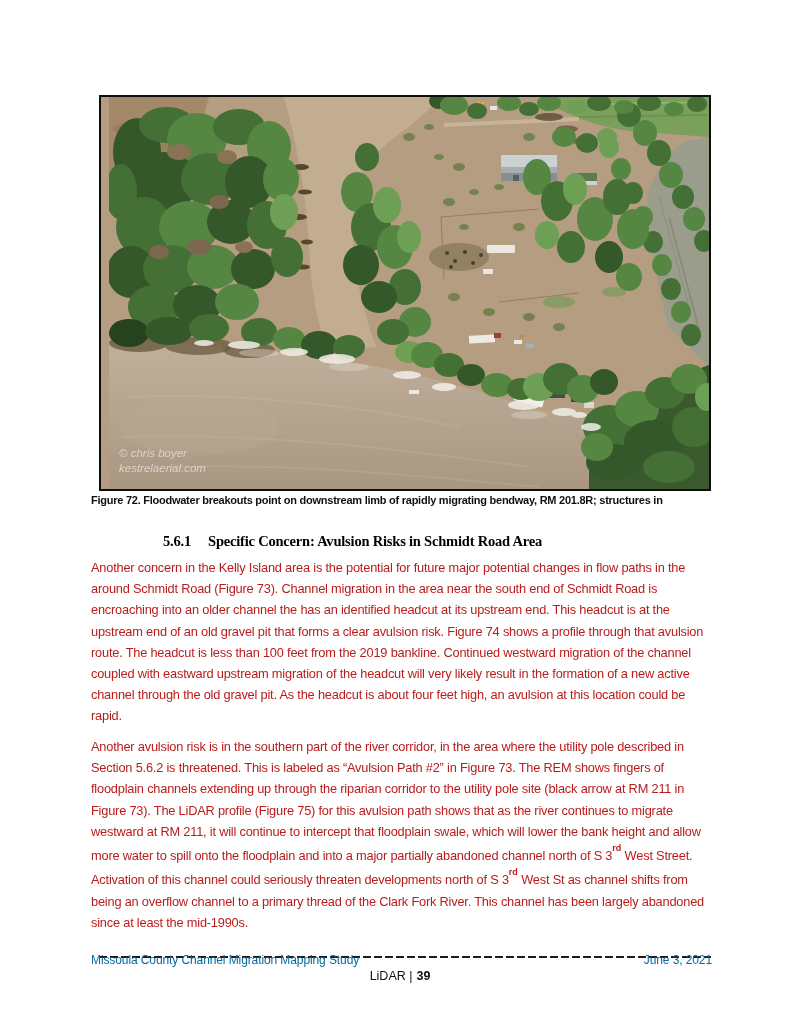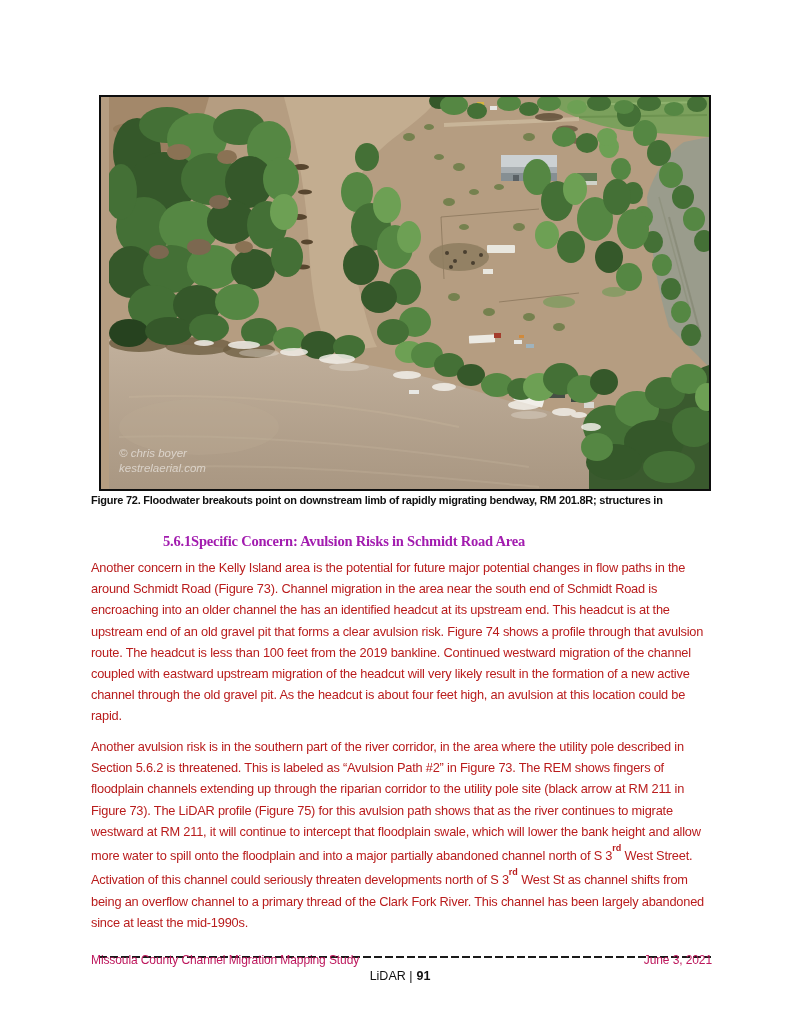--- a/index.html
+++ b/index.html
@@ -25,41 +25,41 @@
     position:absolute;left:91px;top:494px;width:618px;
     display:flex;flex-direction:column;
     font-weight:bold;font-size:11px;line-height:13.8px;
     letter-spacing:-0.25px;color:#101010;
   }
   figcaption div{white-space:nowrap;}
 
   
   .heading{
     position:absolute;left:91px;top:533px;width:620px;margin:0;
-    padding-left:72px;display:flex;align-items:baseline;
+    padding-left:72px;display:flex;gap:17px;align-items:baseline;
     font-family:"Liberation Serif",serif;font-weight:bold;
-    font-size:14.5px;letter-spacing:-0.2px;color:#a21caf;
+    font-size:14.5px;letter-spacing:-0.2px;color:#000000;
   }
 
   
   .bodytext{
     position:absolute;left:91px;width:621px;margin:0;
     font-size:12.8px;line-height:21.2px;letter-spacing:-0.2px;
     color:#b91c1c;text-align:left;
   }
   .p1{top:557px;}
   .p2{top:736px;}
   sup{font-size:9px;position:relative;top:-4px;letter-spacing:0;font-weight:bold;}
 
   
   .footer-rule{position:absolute;left:99px;top:945px;width:612px;height:4px;}
   .footer-row{
     position:absolute;left:91px;top:953px;width:621px;
     display:flex;justify-content:space-between;
-    font-size:12px;letter-spacing:-0.1px;color:#be185d;
+    font-size:12px;letter-spacing:-0.1px;color:#0369a1;
   }
   .footer-page{
     position:absolute;left:0;top:969px;width:800px;text-align:center;
     font-size:12.5px;color:#111;
   }
   .footer-page b{margin-left:4px;}
 
   
   .t1{fill:#26421f}.t2{fill:#35582a}.t3{fill:#447036}
   .t4{fill:#558743}.t5{fill:#6da054}
@@ -348,16 +348,16 @@
   <div class="footer-rule">
     <svg width="612" height="4">
         <line x1="0" y1="2" x2="612" y2="2" stroke="#1a1a1a" stroke-width="1.8" stroke-dasharray="8 3"></line>
       </svg>
   </div>
   <div class="footer-row">
     <span>Missoula County Channel Migration Mapping Study</span>
     <span>June 3, 2021</span>
   </div>
   <div class="footer-page">
-    <span>LiDAR |</span><b>91</b>
+    <span>LiDAR |</span><b>39</b>
   </div>
 
 </div>
 
 </body></html>

